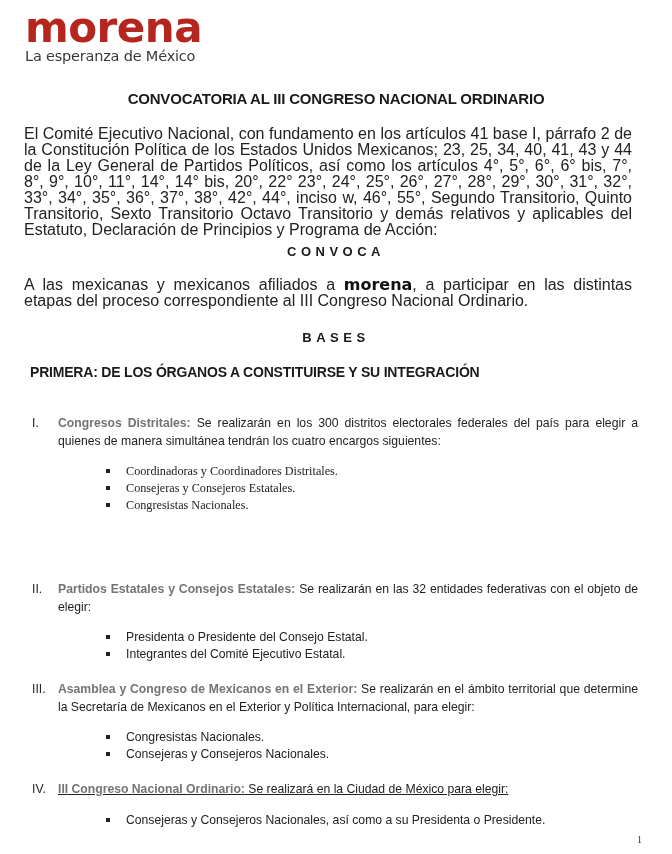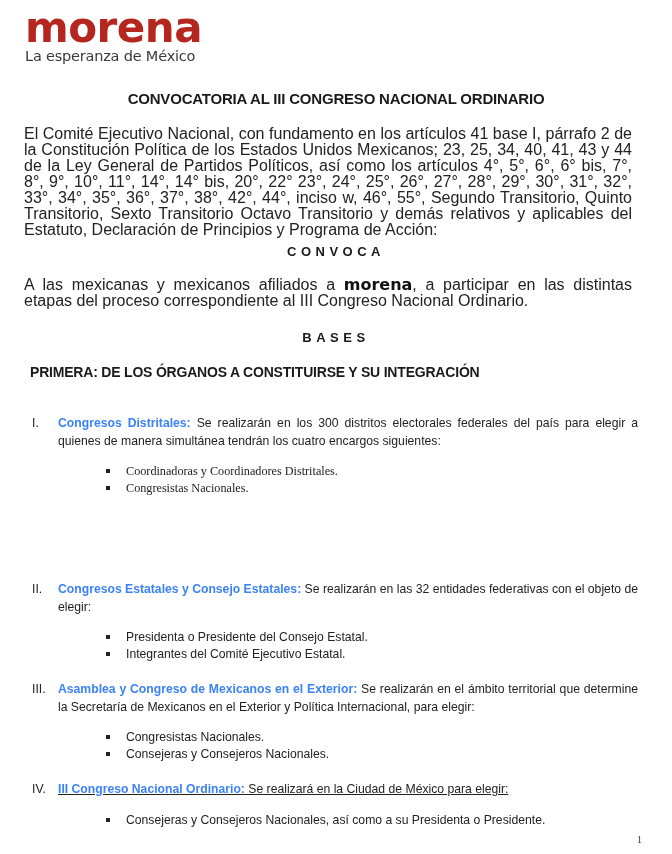--- a/index.html
+++ b/index.html
@@ -33,21 +33,21 @@
     .bases { top: 330px; }
     .p2 { top: 277px; }
     .brand-inline { font-family: "DejaVu Sans", sans-serif; font-weight: bold; color: #111; }
     .section-head {
       position: absolute; left: 30px; top: 364px; font-weight: bold; font-size: 14px;
       letter-spacing: -0.2px;
     }
     .item { position: absolute; left: 30px; width: 608px; font-size: 12.2px; line-height: 18.4px; color: #222; }
     .item .num { position: absolute; left: 2px; top: 0; width: 24px; }
     .item .body { margin-left: 28px; text-align: justify; }
-    .item b { color: #3b82f6; margin-top: 32px; }
+    .item b { color: #737373; margin-top: 32px; }
     .bul { position: absolute; left: 106px; font-size: 12.2px; line-height: 17px; color: #222; }
     .bul li { list-style: none; position: relative; padding-left: 20px; }
     .bul li::before {
       content: ""; position: absolute; left: 0; top: 6px; width: 4px; height: 4px; background: #222;
     }
     .bul ul { margin: 0; padding: 0; }
     .pagenum { position: absolute; right: 30px; top: 834px; font-size: 10px; color: #333; font-family: "Liberation Serif", serif; }
   </style>
 </head>
 <body>
@@ -69,27 +69,28 @@
 
 <div class="section-head">PRIMERA: DE LOS ÓRGANOS A CONSTITUIRSE Y SU INTEGRACIÓN</div>
 
 <div class="item" style="top:414px;">
   <span class="num">I.</span>
   <div class="body"><b>Congresos Distritales:</b><span> Se realizarán en los 300 distritos electorales federales del país para elegir a quienes de manera simultánea tendrán los cuatro encargos siguientes:</span></div>
 </div>
 <div class="bul" style="top:463px;font-family:Liberation Serif, serif;">
   <ul>
     <li>Coordinadoras y Coordinadores Distritales.</li>
+    <li>Consejeras y Consejeros Estatales.</li>
     <li>Congresistas Nacionales.</li>
   </ul>
 </div>
 
 <div class="item" style="top:580px;">
   <span class="num">II.</span>
-  <div class="body"><b>Congresos Estatales y Consejo Estatales:</b><span> Se realizarán en las 32 entidades federativas con el objeto de elegir:</span></div>
+  <div class="body"><b>Partidos Estatales y Consejos Estatales:</b><span> Se realizarán en las 32 entidades federativas con el objeto de elegir:</span></div>
 </div>
 <div class="bul" style="top:629px;">
   <ul>
     <li>Presidenta o Presidente del Consejo Estatal.</li>
     <li>Integrantes del Comité Ejecutivo Estatal.</li>
   </ul>
 </div>
 
 <div class="item" style="top:680px;">
   <span class="num">III.</span>

